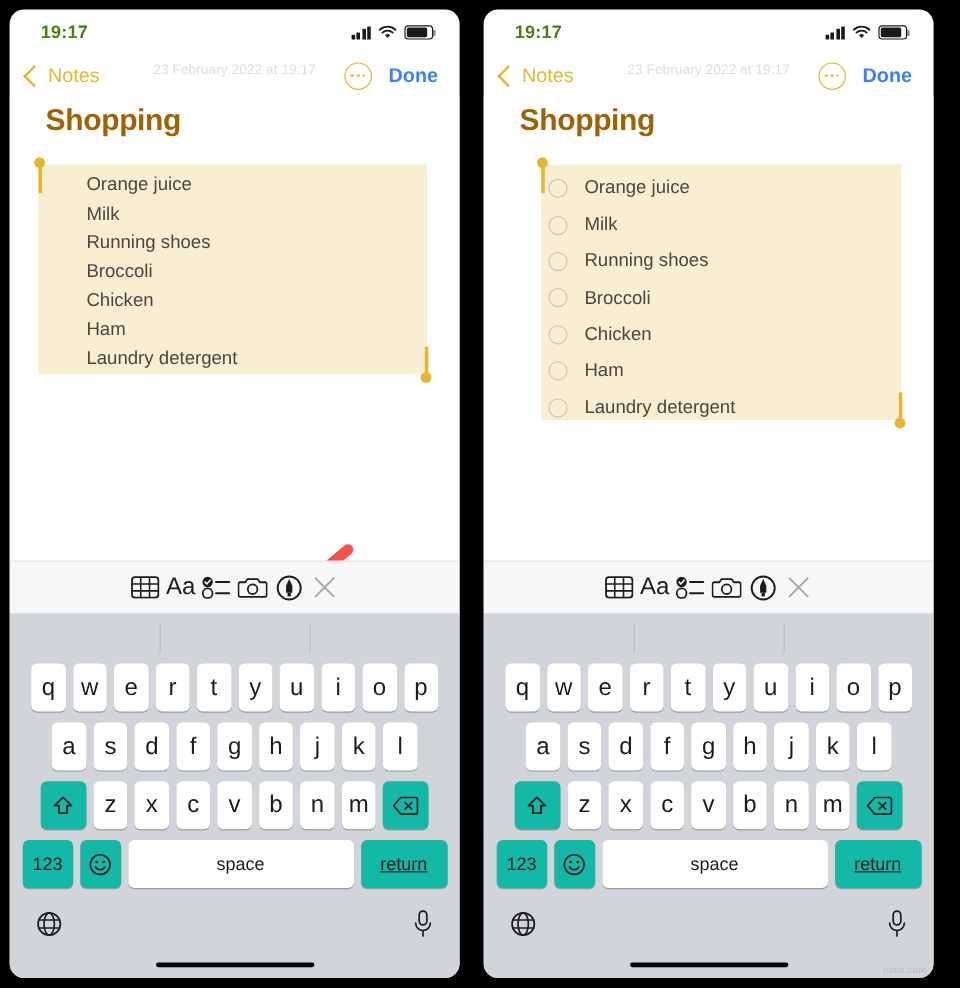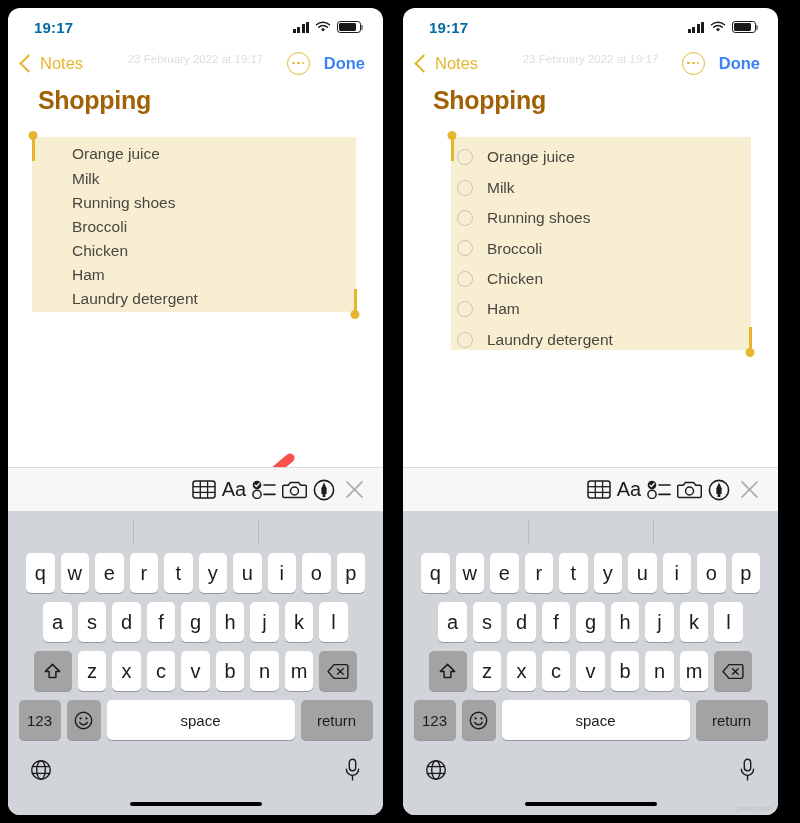--- a/index.html
+++ b/index.html
@@ -2,21 +2,21 @@
 <html><head>
 <meta charset="utf-8">
 <style>
   html,body{margin:0;padding:0;background:#000;}
   body{width:800px;height:823px;font-family:"Liberation Sans",sans-serif;overflow:hidden;position:relative;}
   .stage{position:absolute;inset:0;display:flex;gap:20px;padding:8px;box-sizing:border-box;}
   .phone{position:relative;width:375px;height:807px;background:#fff;border-radius:12px;overflow:hidden;display:flex;flex-direction:column;}
 
   
   .statusbar{height:38px;flex:0 0 38px;display:flex;align-items:center;justify-content:space-between;padding:0 22px 0 26px;box-sizing:border-box;}
-  .clock{font-size:15px;font-weight:600;color:#0369a1;letter-spacing:.2px;}
+  .clock{font-size:15px;font-weight:600;color:#4d7c0f;letter-spacing:.2px;}
   .statusicons{display:flex;align-items:center;gap:6px;}
   .bars{display:flex;align-items:flex-end;gap:1.5px;height:11px;}
   .bars i{display:block;width:3px;background:#1a1a1a;border-radius:.5px;}
   .bars i:nth-child(1){height:4px;}
   .bars i:nth-child(2){height:6px;}
   .bars i:nth-child(3){height:8.5px;}
   .bars i:nth-child(4){height:11px;}
   .wifi{width:16px;height:12px;position:relative;}
   .batt{width:24px;height:12px;border:1.4px solid #1a1a1a;border-radius:3.2px;position:relative;padding:1.4px;box-sizing:border-box;}
   .batt::after{content:"";position:absolute;right:-3.2px;top:3.4px;width:1.8px;height:4.4px;background:#1a1a1a;border-radius:0 1px 1px 0;opacity:.5;}
@@ -46,36 +46,36 @@
   
   .handle{position:absolute;width:2.6px;background:#e5b62e;}
   .handle .knob{position:absolute;left:50%;width:9px;height:9px;background:#e5b62e;border-radius:50%;transform:translateX(-50%);}
   .handle.start .knob{top:-8px;}
   .handle.end .knob{bottom:-8px;}
 
   
   .arrowbox{position:absolute;pointer-events:none;}
 
   
-  .toolbar{flex:0 0 44px;height:44px;background:#f7f7f7;border-top:.5px solid #dcdcdc;display:flex;align-items:center;justify-content:flex-end;padding:0 14px;box-sizing:border-box;}
+  .toolbar{flex:0 0 44px;height:44px;background:#f7f7f7;border-top:.5px solid #dcdcdc;display:flex;align-items:center;justify-content:center;padding:0 14px;box-sizing:border-box;}
   .tool{width:30px;height:30px;display:flex;align-items:center;justify-content:center;cursor:pointer;}
 
   
   .keyboard{flex:0 0 auto;background:#d1d4d9;padding-bottom:2px;}
   .predict{height:42px;display:flex;align-items:center;position:relative;}
   .predict .div{position:absolute;top:9px;width:1px;height:24px;background:#b8bcc3;}
   .krow{display:flex;justify-content:center;align-items:center;gap:6px;margin-bottom:9px;}
   .key{background:#fff;border-radius:5px;height:40px;display:flex;align-items:center;justify-content:center;font-size:20px;color:#1c1c1e;box-shadow:0 1px 0 rgba(0,0,0,.28);cursor:pointer;}
   .k-letter{width:28.5px;}
-  .key.dark{background:#a3a3a3;box-shadow:0 1px 0 rgba(0,0,0,.28);}
+  .key.dark{background:#14b8a6;box-shadow:0 1px 0 rgba(0,0,0,.28);}
   .k-wide{width:38px;}
   .k-space{flex:1 1 auto;max-width:188px;font-size:15px;}
   .k-num{width:42px;font-size:15px;}
   .k-emoji{width:34px;font-size:17px;}
-  .k-return{width:72px;font-size:15px;}
+  .k-return{width:72px;font-size:15px;text-decoration:underline;}
   .krow.r2{padding:0 14px;}
   .krow.r3{padding:0 2px;}
   .bottombar{height:46px;display:flex;align-items:center;justify-content:space-between;padding:0 22px;box-sizing:border-box;}
   .homeind{height:18px;display:flex;align-items:center;justify-content:center;}
   .homeind b{display:block;width:132px;height:4.6px;background:#000;border-radius:3px;}
   .watermark{position:absolute;right:6px;bottom:2px;font-size:8px;color:#b9bcc2;letter-spacing:.2px;}
 </style>
 </head>
 <body>
 

